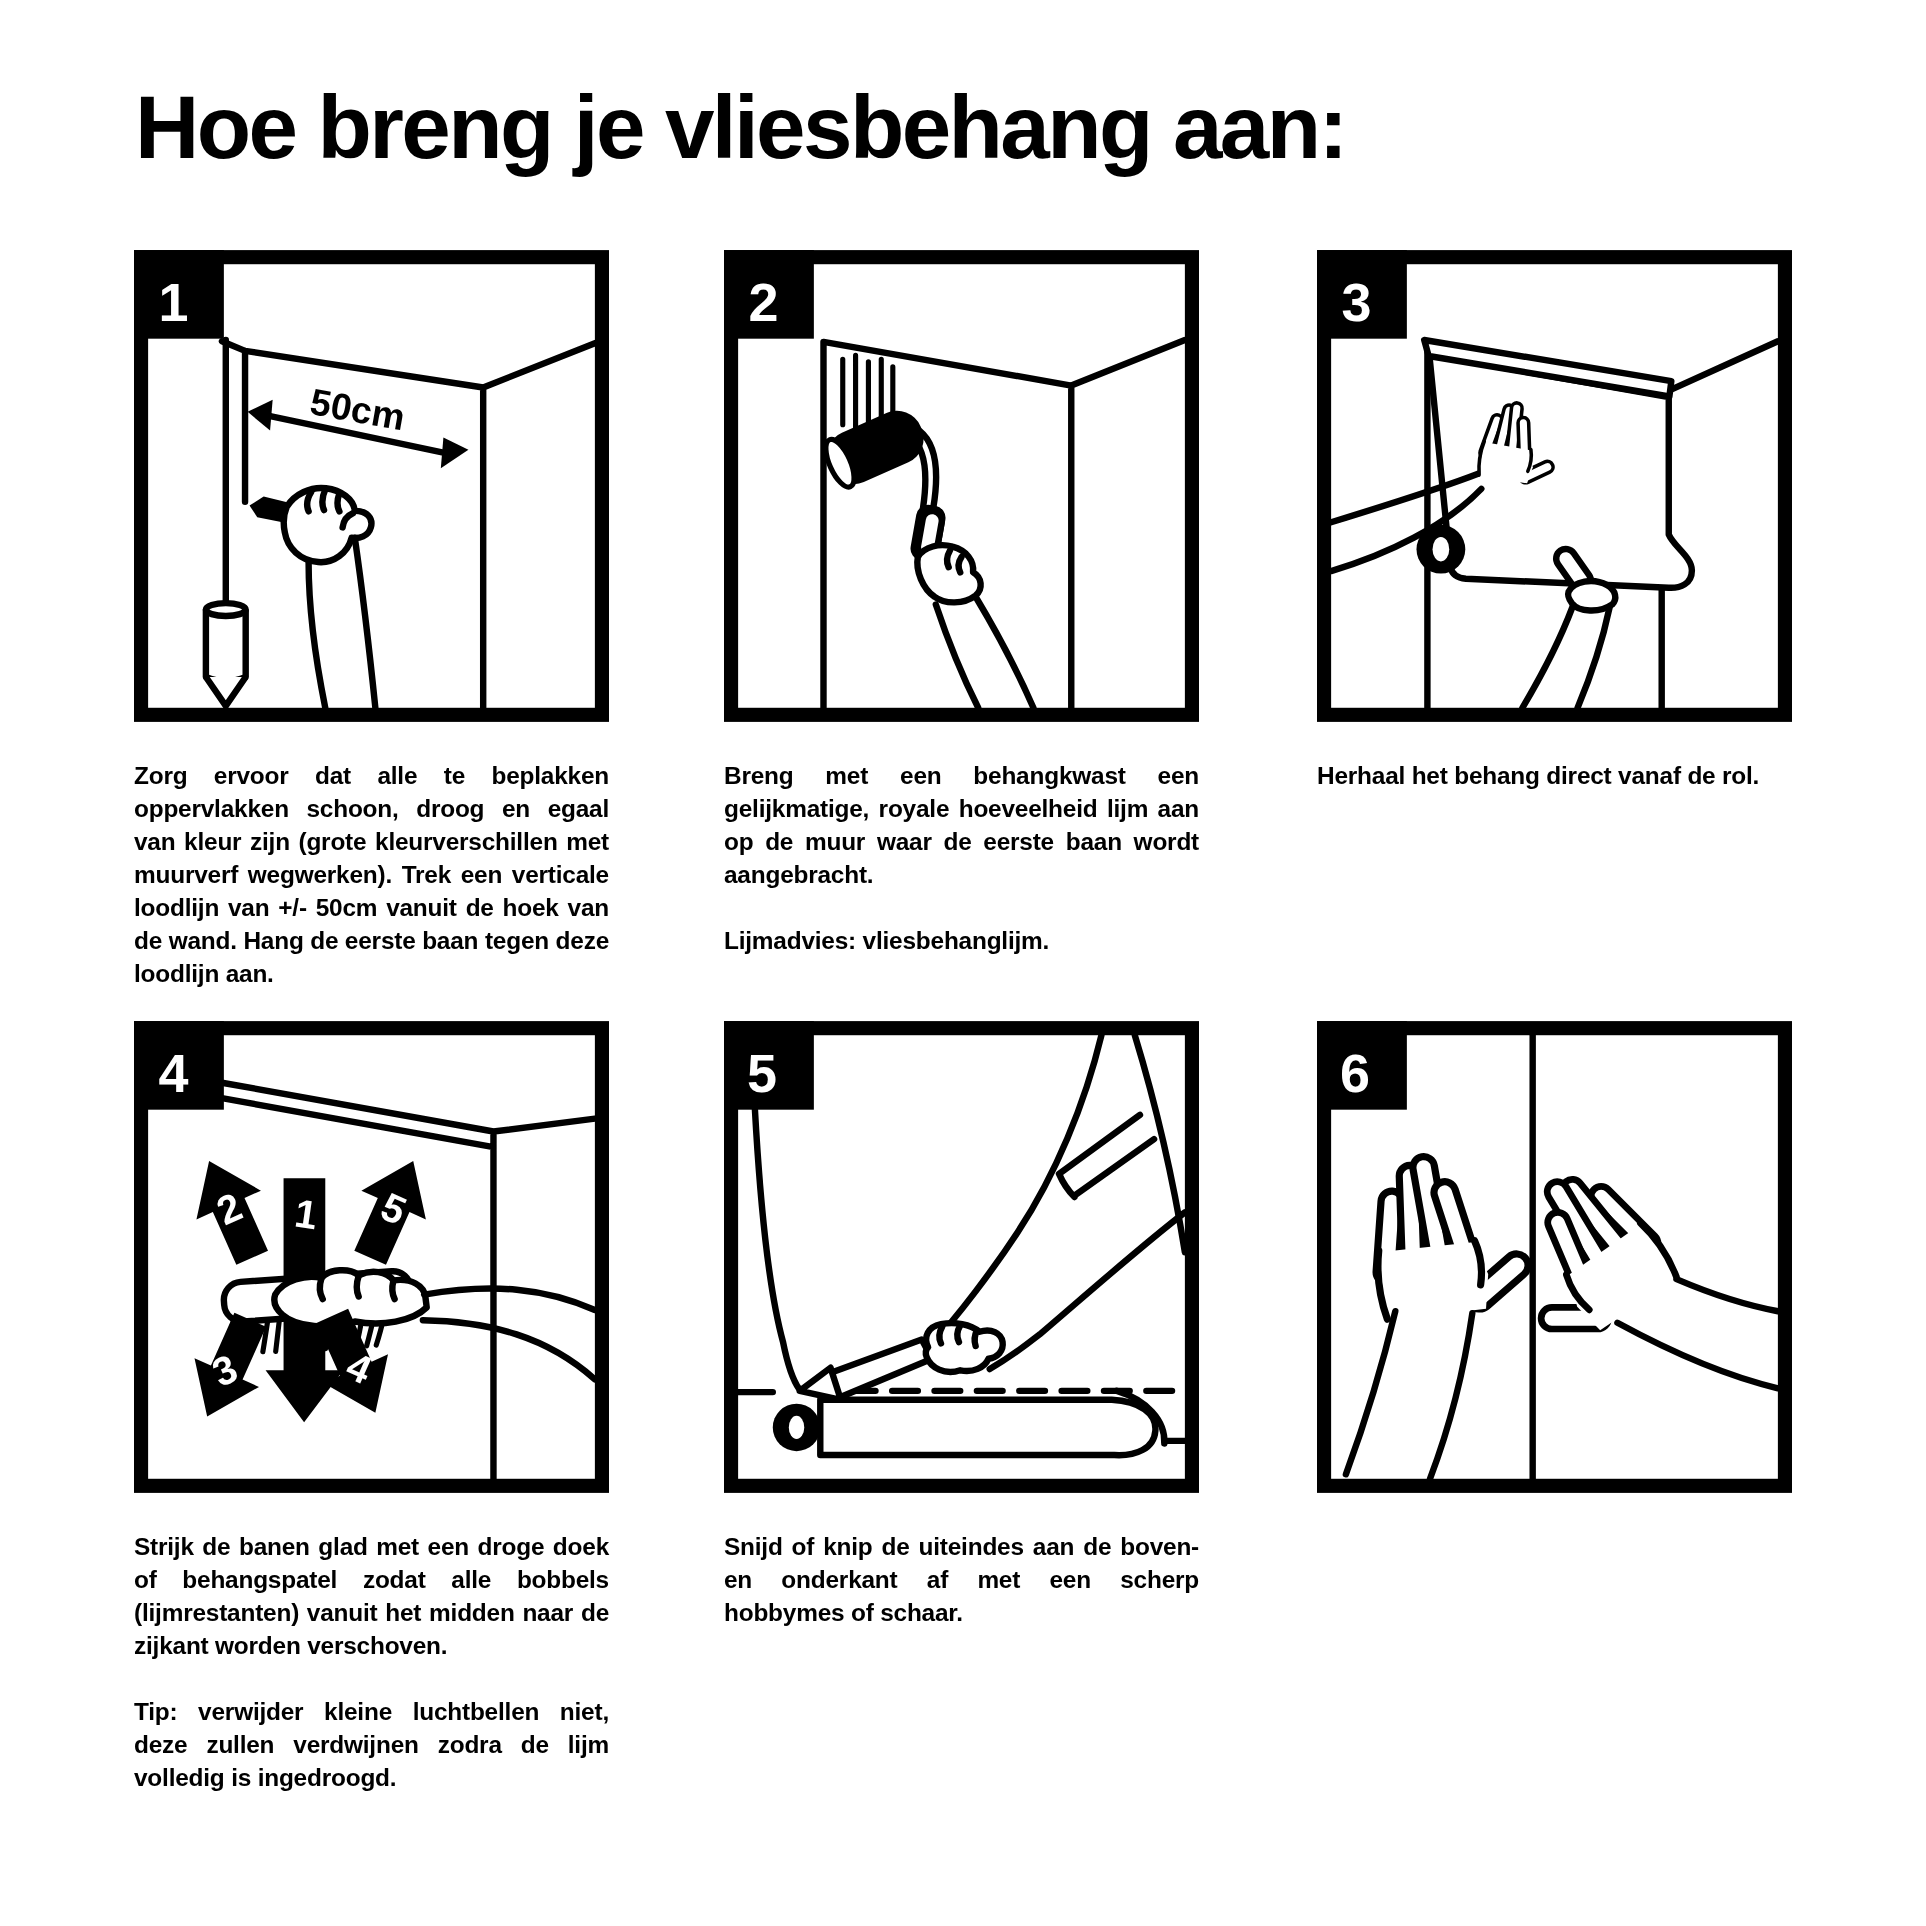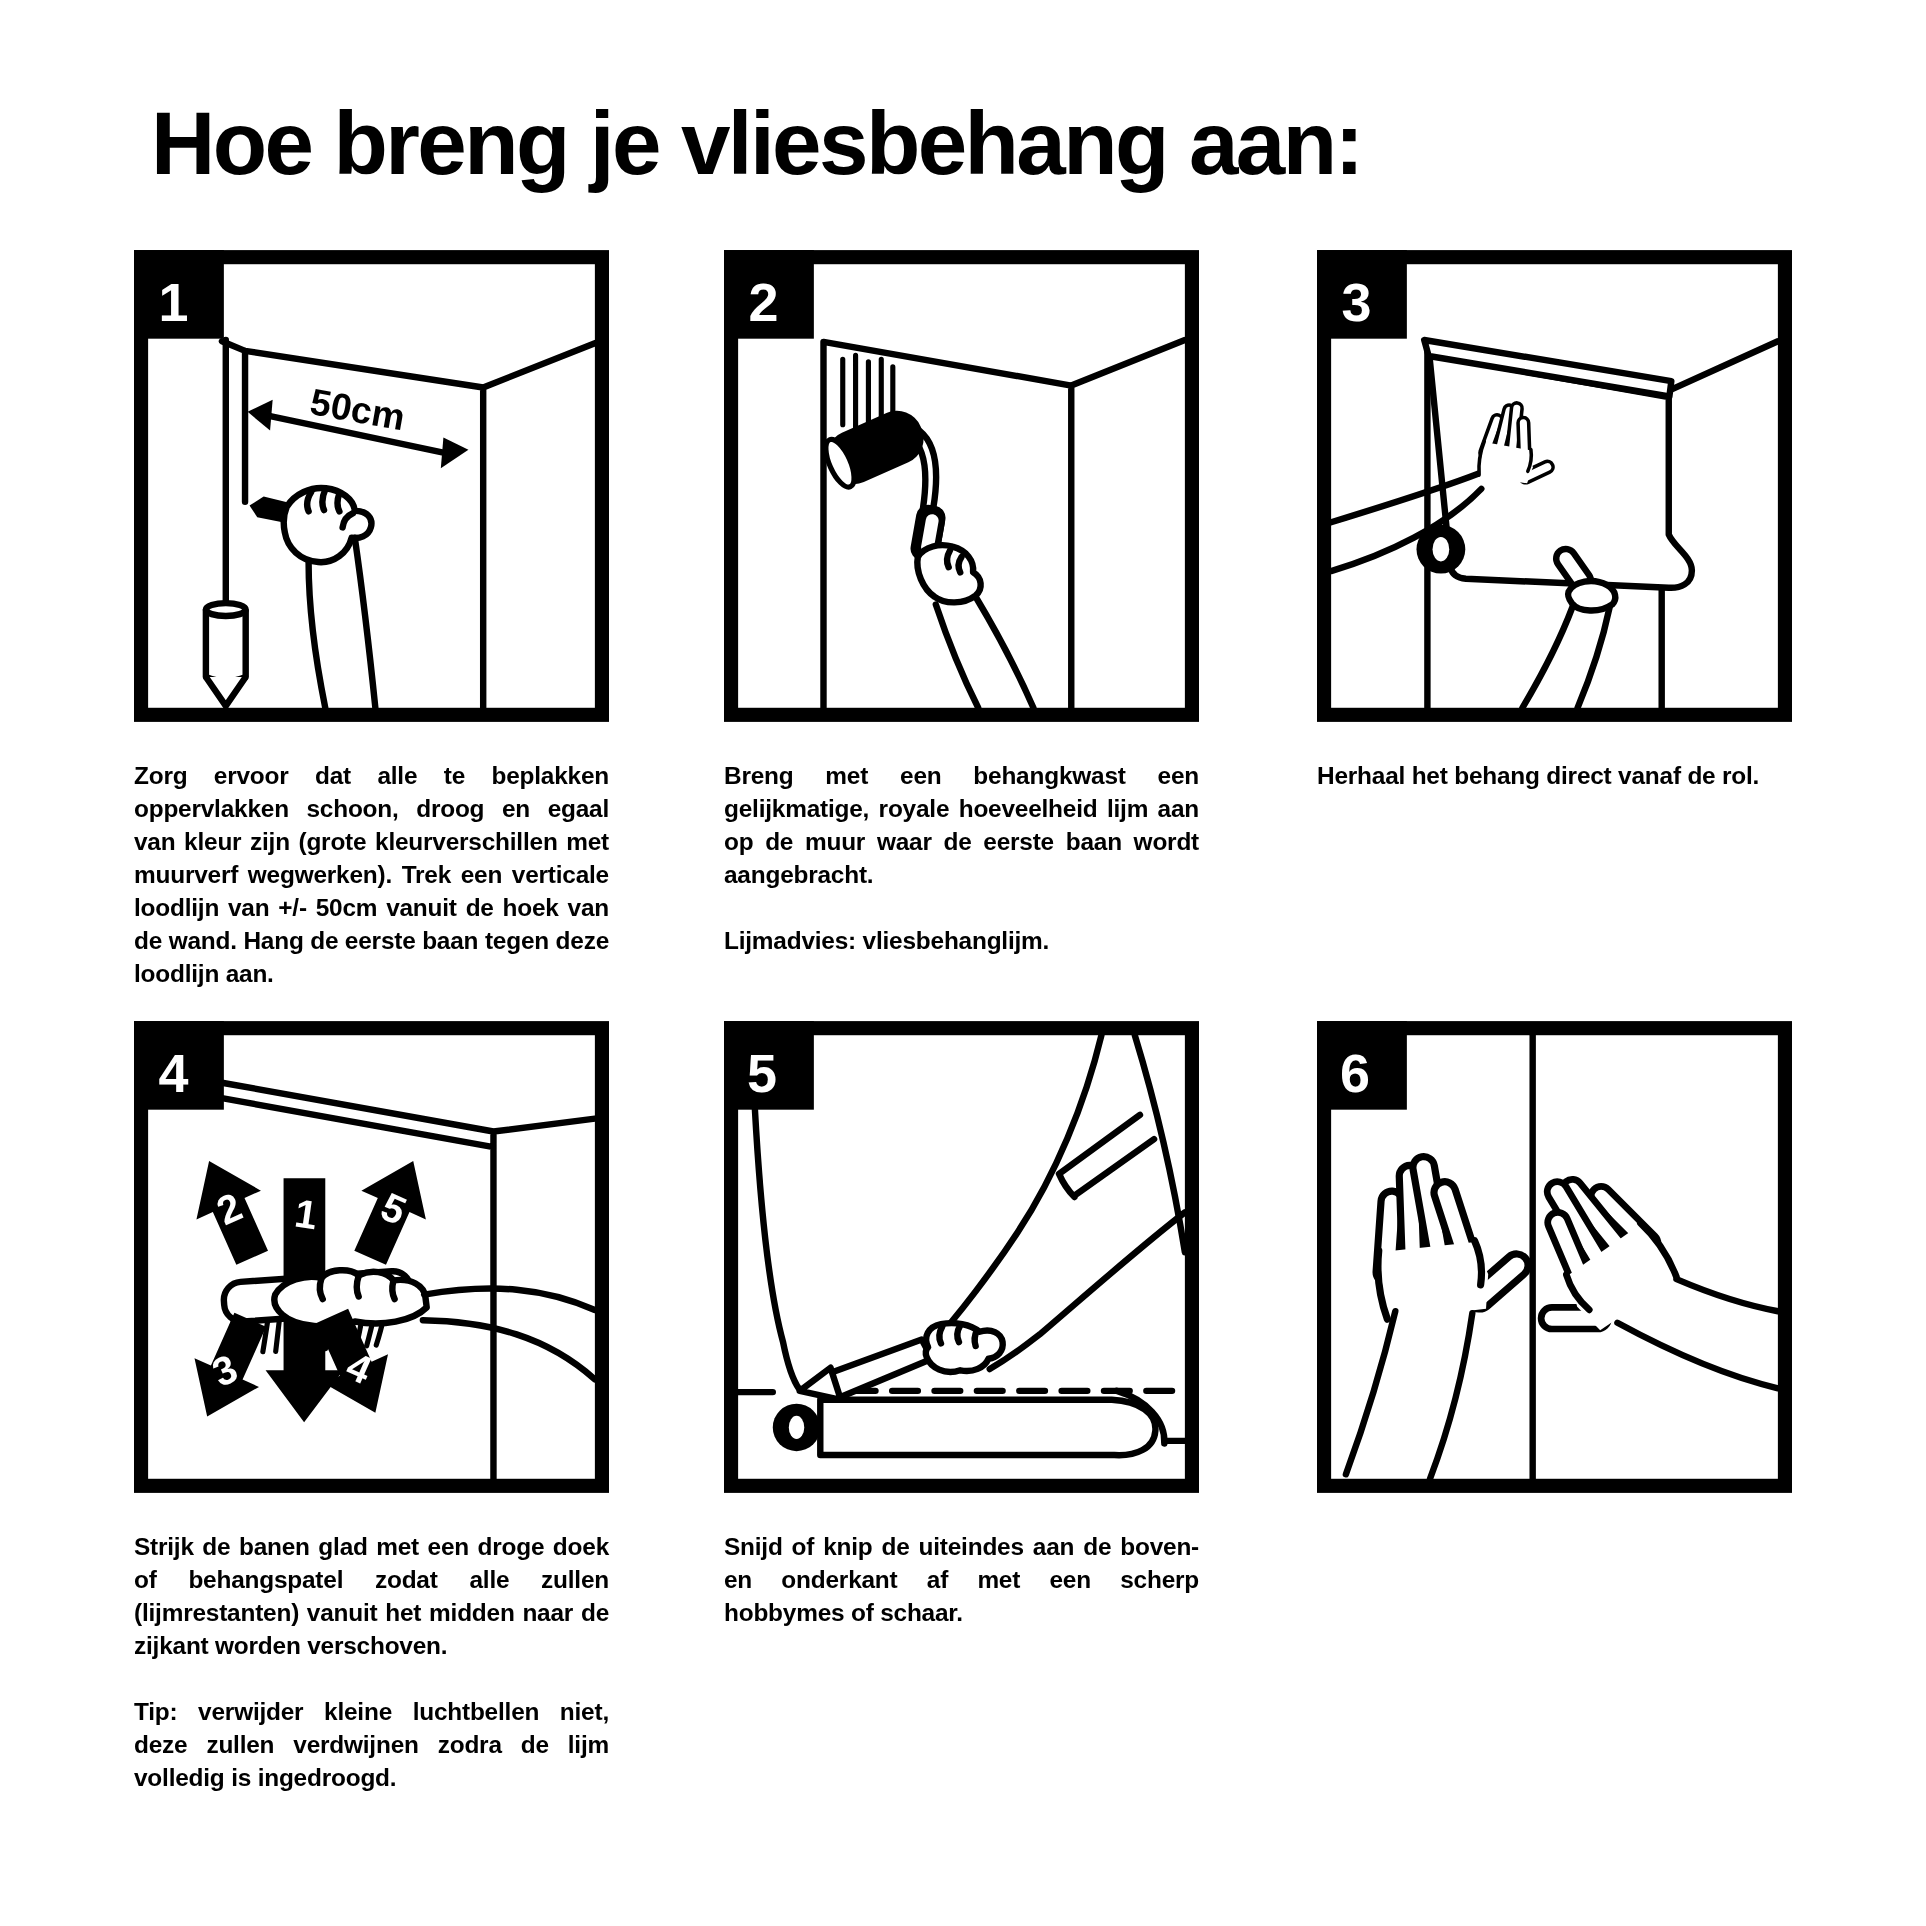--- a/index.html
+++ b/index.html
@@ -1,19 +1,19 @@
 <!DOCTYPE html>
 <html style="font-size:10.3px"><head>
 <meta charset="utf-8">
 <style>
   html,body{margin:0;padding:0;background:#fff;}
   .page{position:relative;width:1926px;height:1926px;background:#fff;overflow:hidden;
         font-family:"Liberation Sans","DejaVu Sans",sans-serif;color:#000;}
   .title{position:absolute;left:135px;top:76px;font-size:89px;font-weight:bold;
-         letter-spacing:-2.6px;white-space:nowrap;margin:16px;}
+         letter-spacing:-2.6px;white-space:nowrap;margin:0;}
   .cell{position:absolute;width:475px;}
   .c1{left:134px;top:250px;} .c2{left:724px;top:250px;} .c3{left:1317px;top:250px;}
   .c4{left:134px;top:1021px;} .c5{left:724px;top:1021px;} .c6{left:1317px;top:1021px;}
   .cell svg{display:block;}
   .caption{margin-top:37px;width:475px;}
   .caption p{margin:0;font-size:24.4px;line-height:33px;font-weight:bold;
              text-align:justify;letter-spacing:-0.2px;}
   .caption p + p{margin-top:33px;}
   .caption.tight p + p{margin-top:0;}
   
@@ -193,21 +193,21 @@
       <text class="anum" x="265" y="322" transform="rotate(8 265 322)">1</text>
       <text class="anum" x="157" y="312" transform="rotate(-24 157 312)">2</text>
       <text class="anum" x="150" y="564" transform="rotate(-24 150 564)">3</text>
       <text class="anum" x="342" y="560" transform="rotate(24 342 560)">4</text>
       <text class="anum" x="396" y="312" transform="rotate(24 396 312)">5</text>
       <rect class="frame" x="11" y="11" width="718" height="713"></rect>
       <rect class="badge" x="0" y="0" width="140" height="138"></rect>
       <text class="num" x="38" y="110">4</text>
     </svg>
     <div class="caption">
-      <p>Strijk de banen glad met een droge doek of behangspatel zodat alle zullen (lijmrestanten) vanuit het midden naar de zijkant worden verschoven.</p>
+      <p>Strijk de banen glad met een droge doek of behangspatel zodat alle bobbels (lijmrestanten) vanuit het midden naar de zijkant worden verschoven.</p>
       <p>Tip: verwijder kleine luchtbellen niet, deze zullen verdwijnen zodra de lijm volledig is ingedroogd.</p>
     </div>
   </section>
 
   <section class="cell c5">
     <svg width="475" height="472" viewBox="0 0 740 735">
       <rect class="bg" x="0" y="0" width="740" height="735"></rect>
       <path class="s" d="M48 135 C56 280 70 420 92 500 C100 540 108 560 117 573"></path>
       <path class="s" d="M22 578 H76"></path>
       <path class="s dash" d="M130 576 H702"></path>

